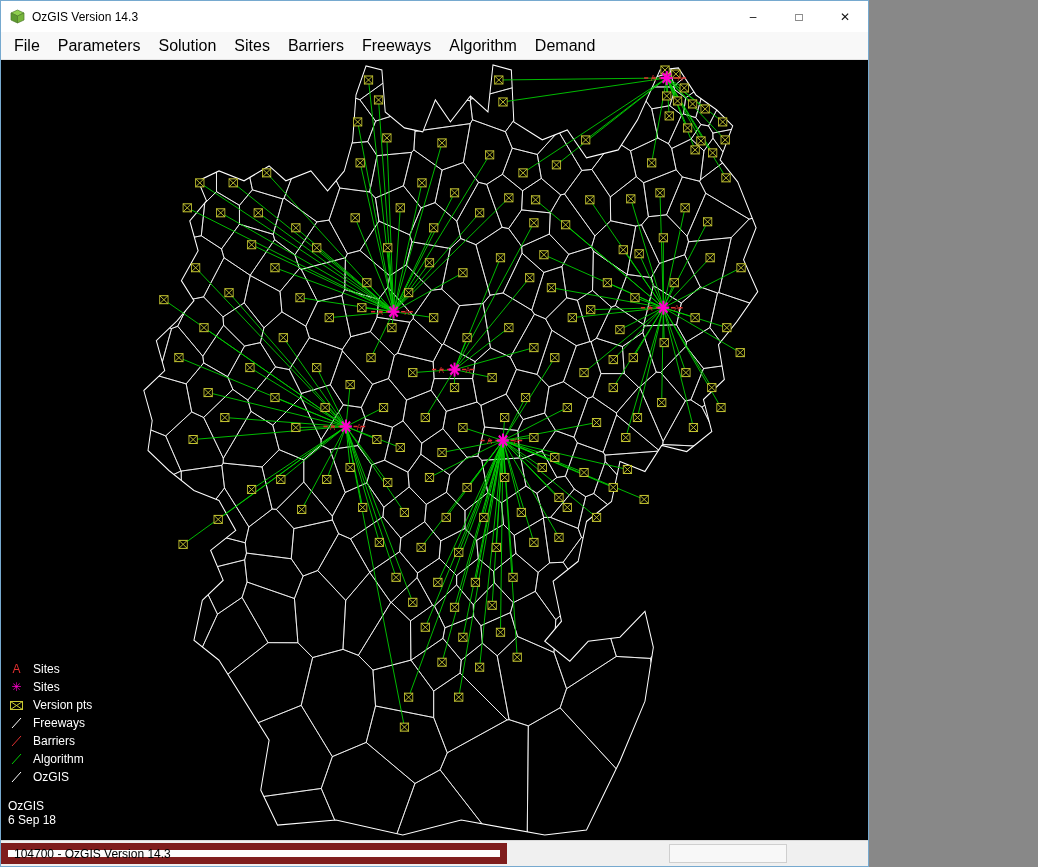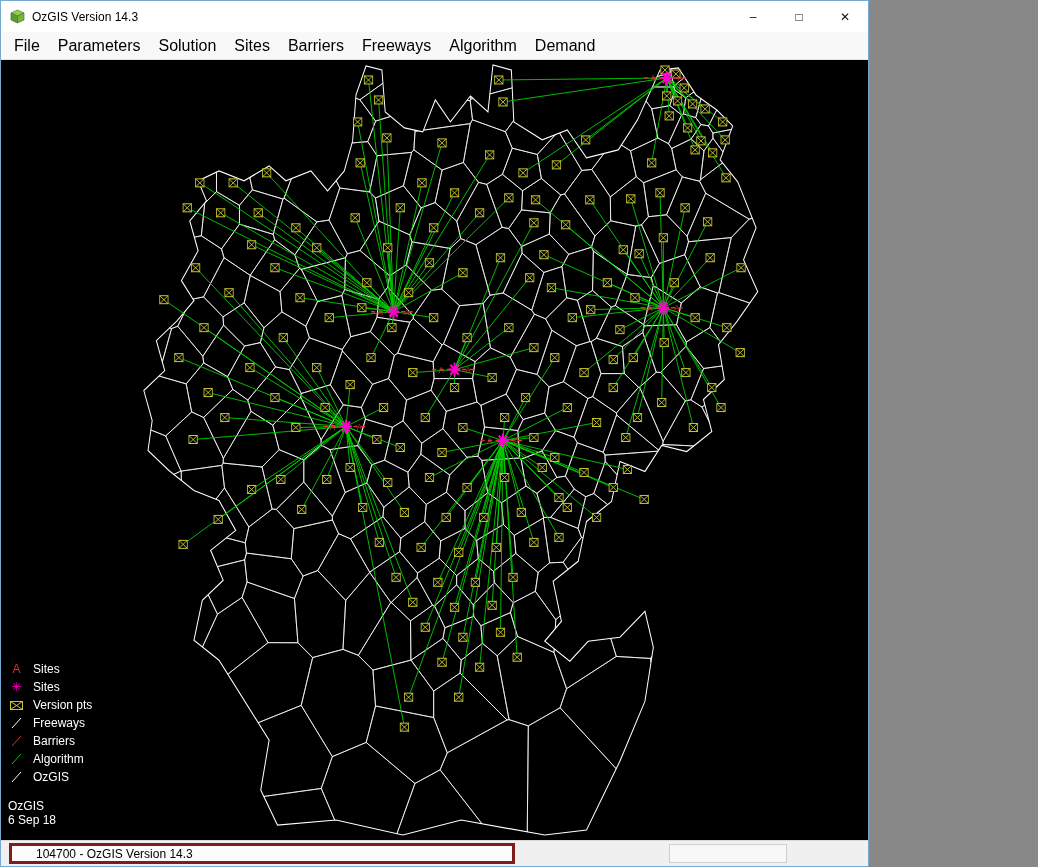--- a/index.html
+++ b/index.html
@@ -23,21 +23,21 @@
   #map-svg text { font-family:"Liberation Sans",sans-serif; }
 
   .legend { position:absolute; left:7px; top:600px; color:#fff; font-size:12px; }
   .legend-row { display:flex; align-items:center; height:18px; gap:8px; }
   .legend-sym { width:17px; display:inline-flex; justify-content:center; align-items:center; font-size:12px; }
   .legend-label { color:#fff; }
   .branding { margin-top:13px; line-height:14px; }
 
   
   .statusbar { position:relative; height:26px; background:#f0f0f0; border-top:1px solid #d9d9d9; flex:0 0 auto; font-size:12px; }
-  .status-main { position:absolute; left:8px; top:2px; width:506px; height:21px; background:#fcfcfc; border:3px solid #7f1d1d; display:flex; align-items:center; padding-left:24px; color:#000; }
+  .status-main { position:absolute; left:0; top:2px; width:506px; height:21px; background:#fcfcfc; border:7px solid #7f1d1d; display:flex; align-items:center; padding-left:6px; color:#000; }
   .status-progress { position:absolute; left:668px; top:3px; width:118px; height:19px; background:#f8f8f8; border:1px solid #cfcfcf; }
 </style>
 </head>
 <body>
 
 <div class="window">
 
   <div class="titlebar">
     <svg class="title-icon" viewBox="0 0 17 17">
       <polygon points="2,5 8.5,2 15,5 8.5,8" fill="#8fce4e" stroke="#4d7a28" stroke-width="0.7"></polygon>

